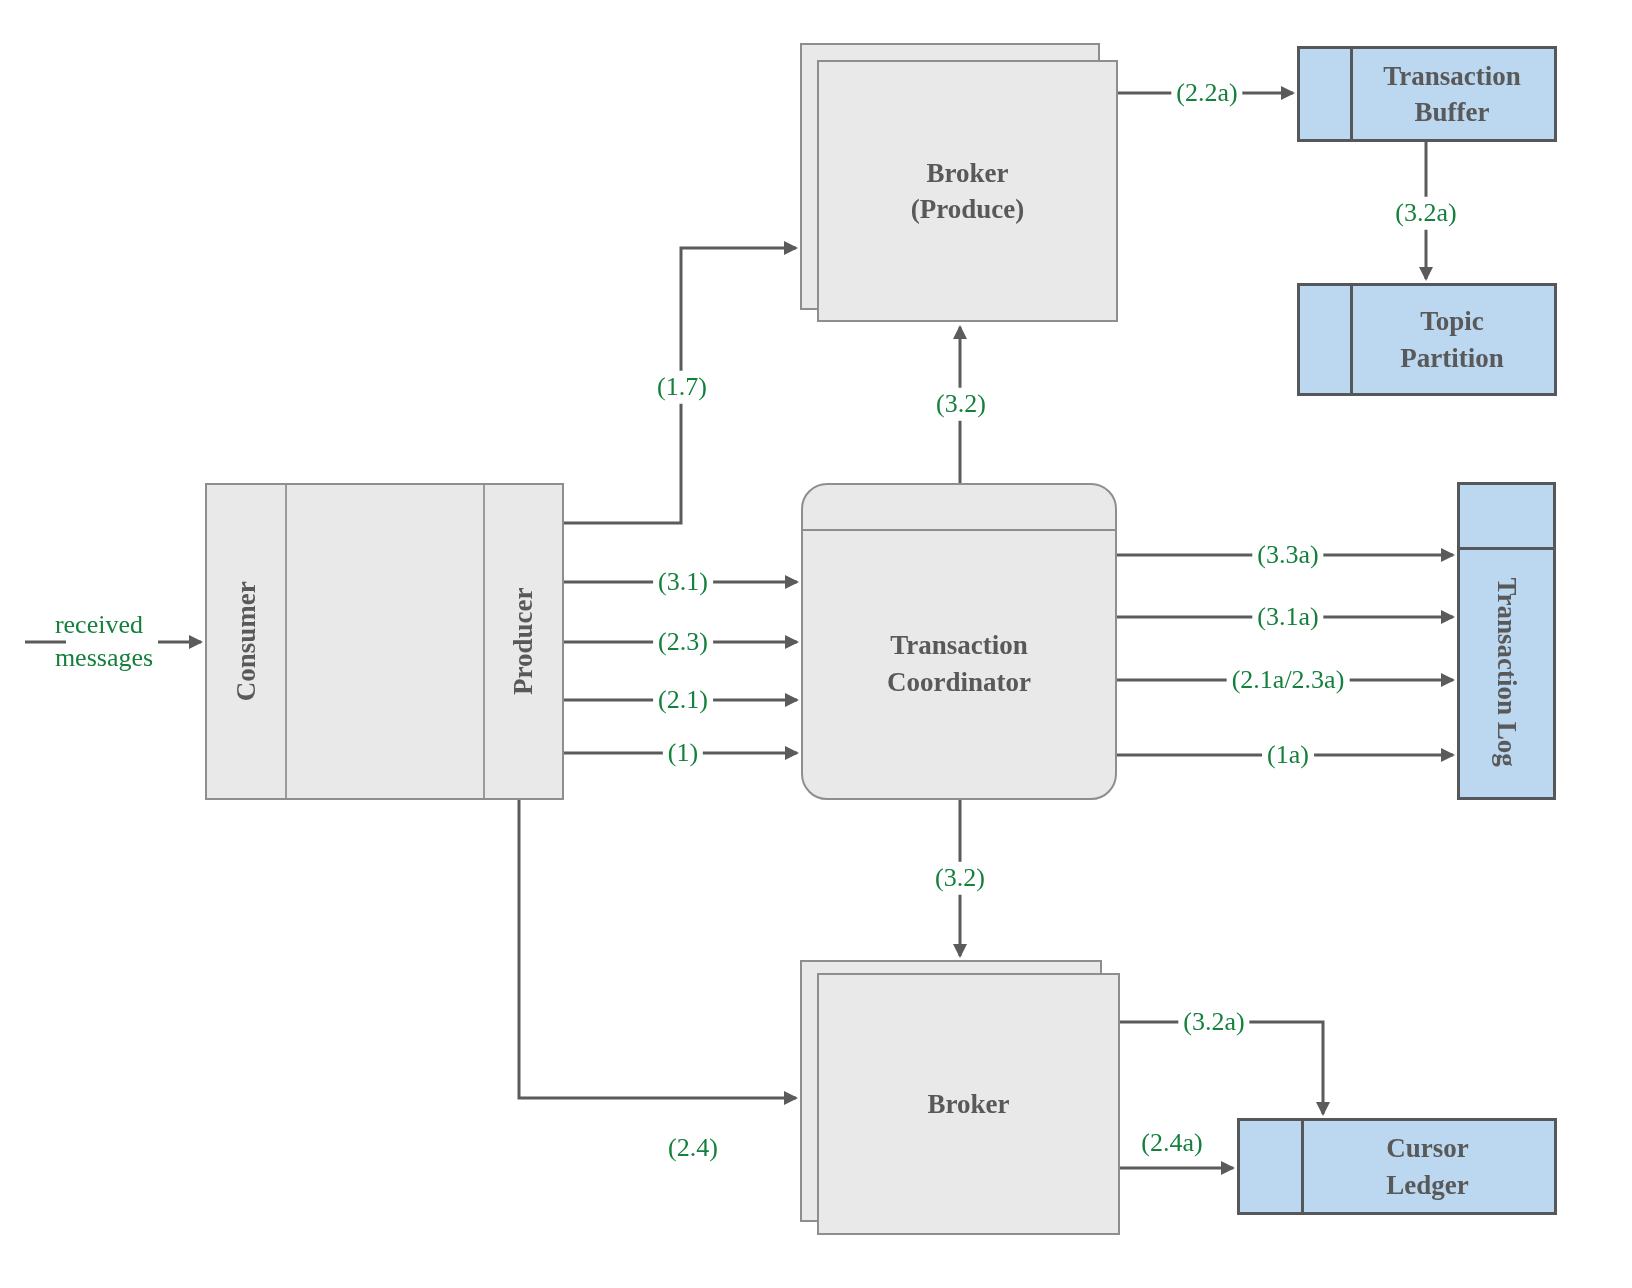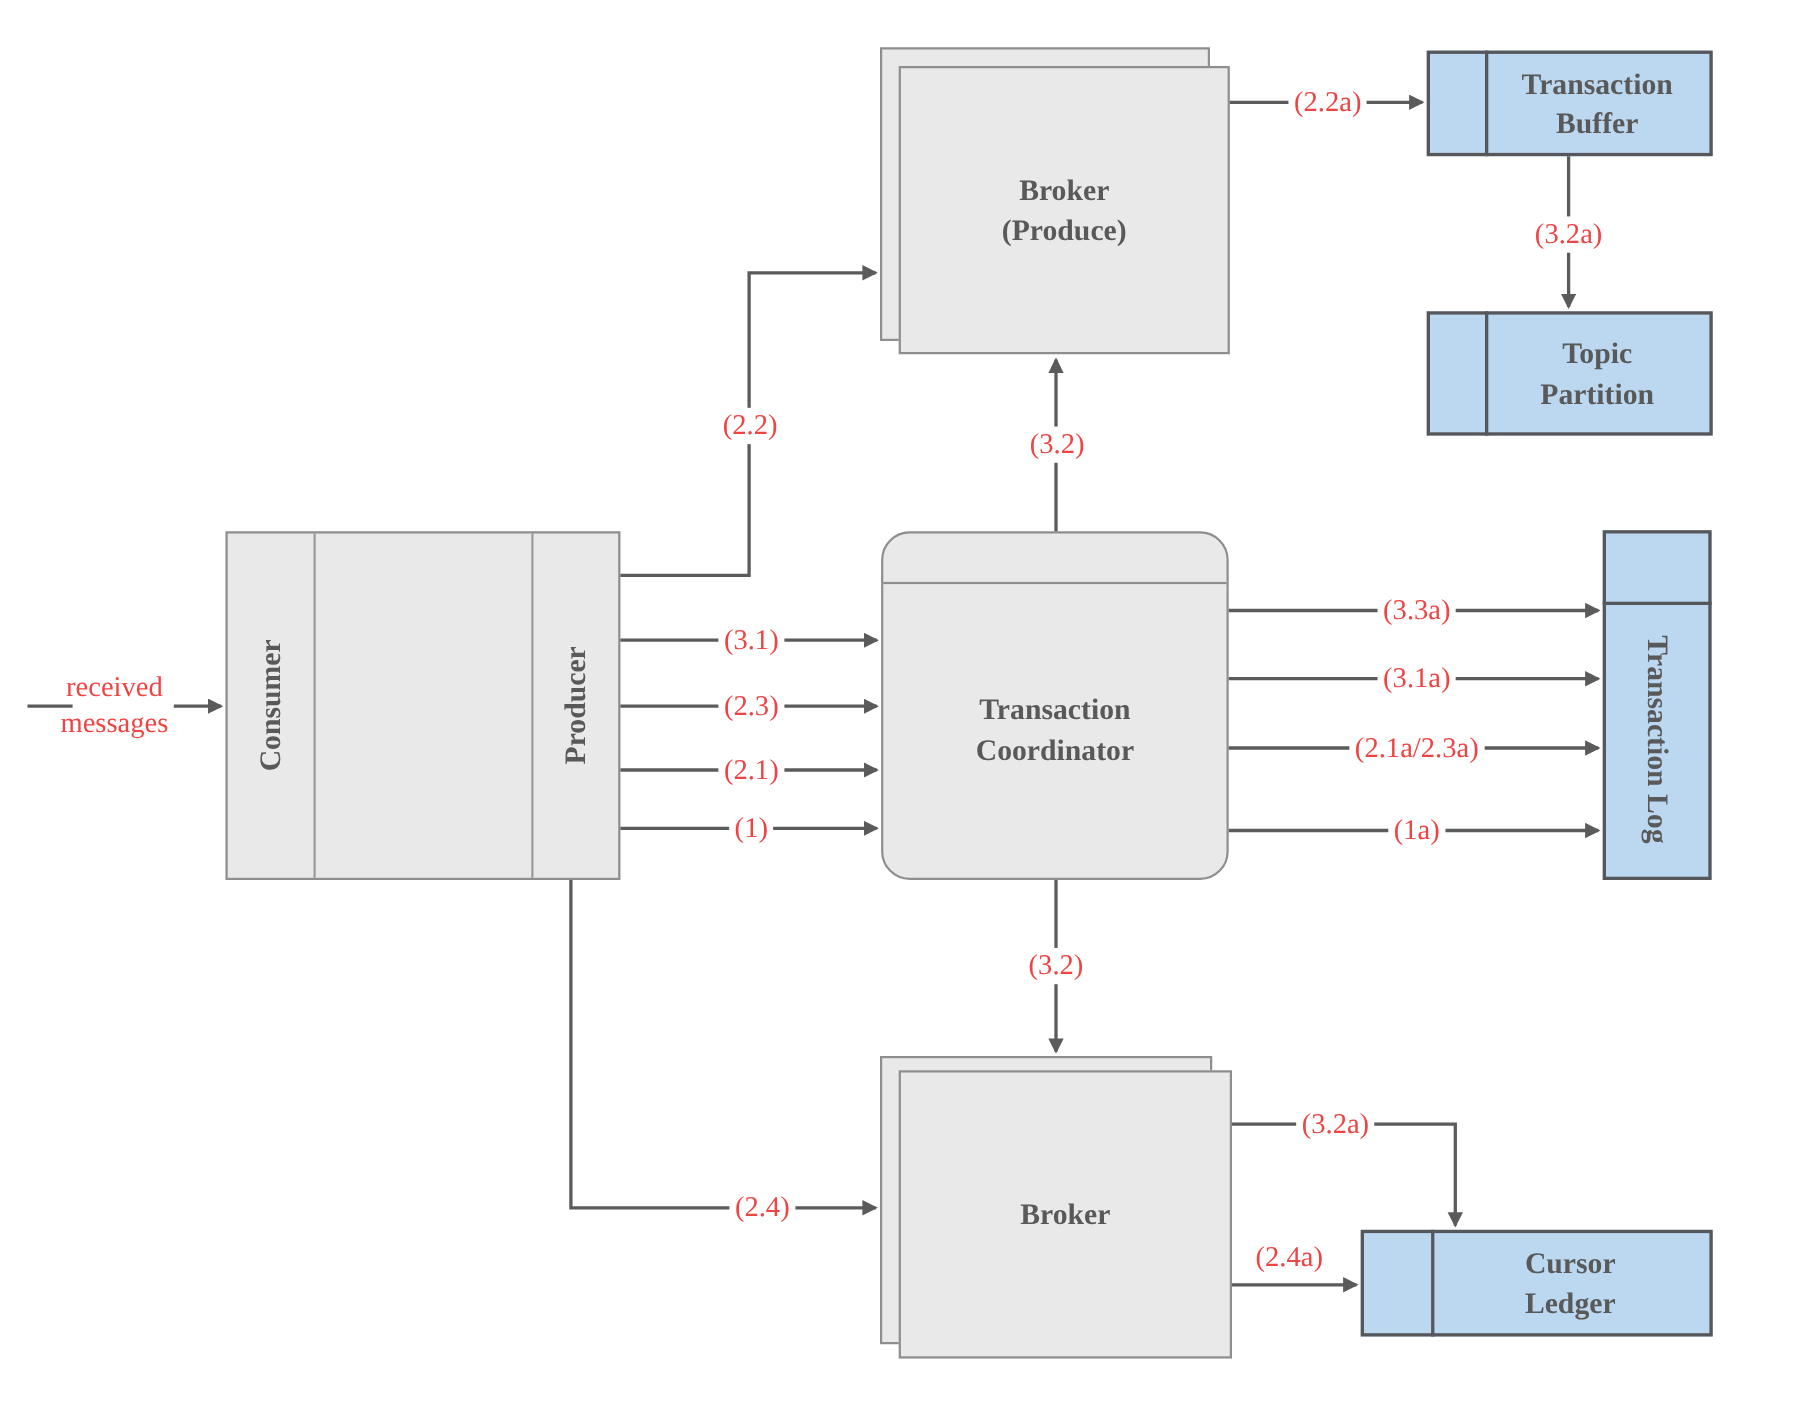--- a/index.html
+++ b/index.html
@@ -17,22 +17,22 @@
   .rot-ccw { transform:rotate(-90deg); white-space:nowrap; }
   .rot-cw  { transform:rotate(90deg);  white-space:nowrap; }
   .divider-v { position:absolute; top:-3px; bottom:-3px; width:0; border-left:3px solid #55575b; }
   .divider-v-gray { position:absolute; top:0; bottom:0; width:0; border-left:2px solid #9a9a9a; }
   .divider-h { position:absolute; left:0; right:0; height:0; border-top:2px solid #8e8e8e; }
   .divider-h-blue { position:absolute; left:-3px; right:-3px; height:0; border-top:3px solid #55575b; }
   .svg-layer { position:absolute; left:0; top:0; z-index:2; pointer-events:none; }
   .svg-layer line, .svg-layer polyline { stroke:#5b5b5b; stroke-width:3; fill:none; }
   .edge-label {
     position:absolute; transform:translate(-50%,-50%); z-index:3;
-    background:#ffffff; color:#ef4444; font-size:26px; line-height:1.25;
-    padding:0 5px; white-space:nowrap; text-align:center;
+    background:#ffffff; color:#15803d; font-size:26px; line-height:1.25;
+    padding:0 5px; white-space:nowrap; 
   }
   .edge-label span { display:block; }
   .no-bg { background:transparent; }
 </style>
 </head>
 <body>
 
 <div class="canvas">
 
   <div class="node gray-node" style="left:205px; top:483px; width:359px; height:317px;">
@@ -143,30 +143,30 @@
     <polyline points="1120,1022 1323,1022 1323,1114" marker-end="url(#arrow)"></polyline>
 
     <line x1="1120" y1="1168" x2="1233" y2="1168" marker-end="url(#arrow)"></line>
   </svg>
 
   <div class="edge-label no-bg" style="left:104px; top:641px;">
     <span>received</span>
     <span>messages</span>
   </div>
 
-  <div class="edge-label" style="left:682px;  top:387px;">(2.2)</div>
+  <div class="edge-label" style="left:682px;  top:387px;">(1.7)</div>
   <div class="edge-label" style="left:683px;  top:582px;">(3.1)</div>
   <div class="edge-label" style="left:683px;  top:642px;">(2.3)</div>
   <div class="edge-label" style="left:683px;  top:700px;">(2.1)</div>
   <div class="edge-label" style="left:683px;  top:753px;">(1)</div>
   <div class="edge-label" style="left:961px;  top:404px;">(3.2)</div>
   <div class="edge-label" style="left:960px;  top:878px;">(3.2)</div>
   <div class="edge-label" style="left:1207px; top:93px;">(2.2a)</div>
   <div class="edge-label" style="left:1426px; top:213px;">(3.2a)</div>
   <div class="edge-label" style="left:1288px; top:555px;">(3.3a)</div>
   <div class="edge-label" style="left:1288px; top:617px;">(3.1a)</div>
   <div class="edge-label" style="left:1288px; top:680px;">(2.1a/2.3a)</div>
   <div class="edge-label" style="left:1288px; top:755px;">(1a)</div>
-  <div class="edge-label" style="left:693px;  top:1098px;">(2.4)</div>
+  <div class="edge-label" style="left:693px;  top:1148px;">(2.4)</div>
   <div class="edge-label" style="left:1214px; top:1022px;">(3.2a)</div>
   <div class="edge-label no-bg" style="left:1172px; top:1143px;">(2.4a)</div>
 
 </div>
 
 </body></html>

